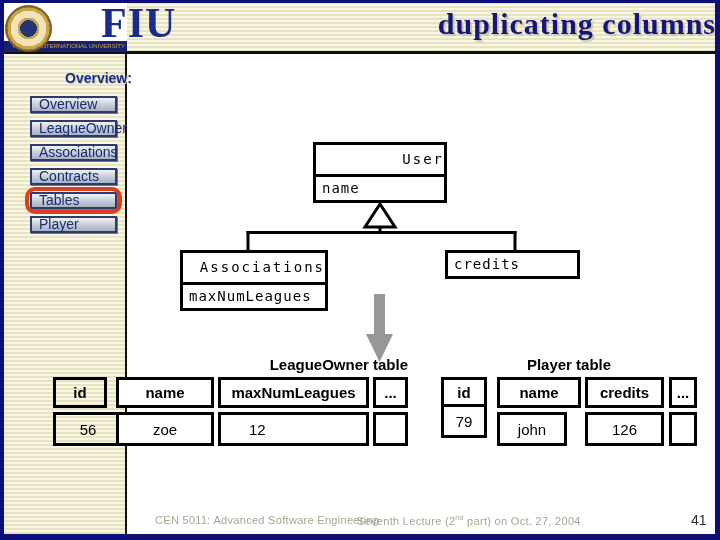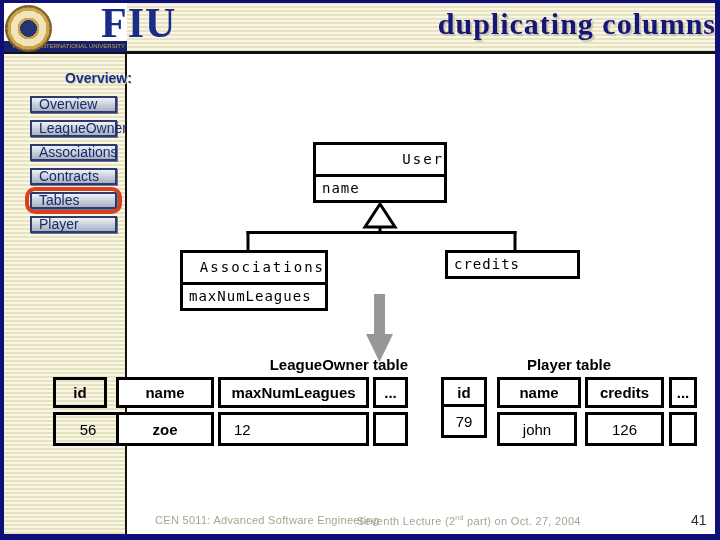--- a/index.html
+++ b/index.html
@@ -56,21 +56,21 @@
     letter-spacing:1px;}
   .diagram-svg{position:absolute;left:170px;top:200px;z-index:1;}
   
   .tbl-title{position:absolute;font-size:15px;font-weight:bold;color:#000;
     text-align:center;z-index:5;}
   .cell{position:absolute;box-sizing:border-box;border:3px solid #000;background:#fff;
     font-size:15px;color:#000;text-align:center;z-index:5;
     display:flex;align-items:center;justify-content:center;}
   .cell.hdr{font-weight:bold;}
   .cell.transparent{background:transparent;}
-  .cell.left{justify-content:flex-start;padding-left:13px;}
+  .cell.left{justify-content:flex-start;padding-left:28px;}
   
   .footer-text{position:absolute;top:514px;font-size:11px;color:#a8a390;
     letter-spacing:0.3px;z-index:5;}
   .page-num{position:absolute;top:512px;left:691px;font-size:14px;color:#2b2b33;z-index:5;}
   sup{font-size:7px;}
 </style>
 </head>
 <body>
 
 <div class="header-band pinstripe"></div>
@@ -115,31 +115,31 @@
 <div class="uml-box" style="left:445px;top:250px;width:135px;">
   <div class="uml-attr">credits</div>
 </div>
 
 <div class="tbl-title" style="left:53px;top:356px;width:355px;text-align:right;">LeagueOwner table</div>
 <div class="cell hdr transparent" style="left:53px;top:377px;width:54px;height:31px;">id</div>
 <div class="cell hdr" style="left:116px;top:377px;width:98px;height:31px;">name</div>
 <div class="cell hdr" style="left:218px;top:377px;width:151px;height:31px;">maxNumLeagues</div>
 <div class="cell hdr" style="left:373px;top:377px;width:35px;height:31px;">...</div>
 <div class="cell transparent" style="left:53px;top:412px;width:70px;height:34px;">56</div>
-<div class="cell" style="left:116px;top:412px;width:98px;height:34px;font-weight:bold;">zoe</div>
+<div class="cell" style="left:116px;top:412px;width:98px;height:34px;">zoe</div>
 <div class="cell left" style="left:218px;top:412px;width:151px;height:34px;">12</div>
 <div class="cell" style="left:373px;top:412px;width:35px;height:34px;"></div>
 
 <div class="tbl-title" style="left:441px;top:356px;width:256px;">Player table</div>
 <div class="cell hdr" style="left:441px;top:377px;width:46px;height:31px;">id</div>
 <div class="cell hdr" style="left:497px;top:377px;width:84px;height:31px;">name</div>
 <div class="cell hdr" style="left:585px;top:377px;width:79px;height:31px;">credits</div>
 <div class="cell hdr" style="left:669px;top:377px;width:28px;height:31px;">...</div>
 <div class="cell" style="left:441px;top:404px;width:46px;height:34px;">79</div>
-<div class="cell" style="left:497px;top:412px;width:80px;height:34px;">john</div>
+<div class="cell" style="left:497px;top:412px;width:70px;height:34px;">john</div>
 <div class="cell" style="left:585px;top:412px;width:79px;height:34px;text-align:right;">126</div>
 <div class="cell" style="left:669px;top:412px;width:28px;height:34px;"></div>
 
 <div class="footer-text" style="left:155px;">CEN 5011: Advanced Software Engineering</div>
 <div class="footer-text" style="left:357px;"><span>Seventh Lecture (2</span><sup>nd</sup><span> part) on Oct. 27, 2004</span></div>
 <div class="page-num">41</div>
 
 <div class="frame"></div>
 
 </body></html>

